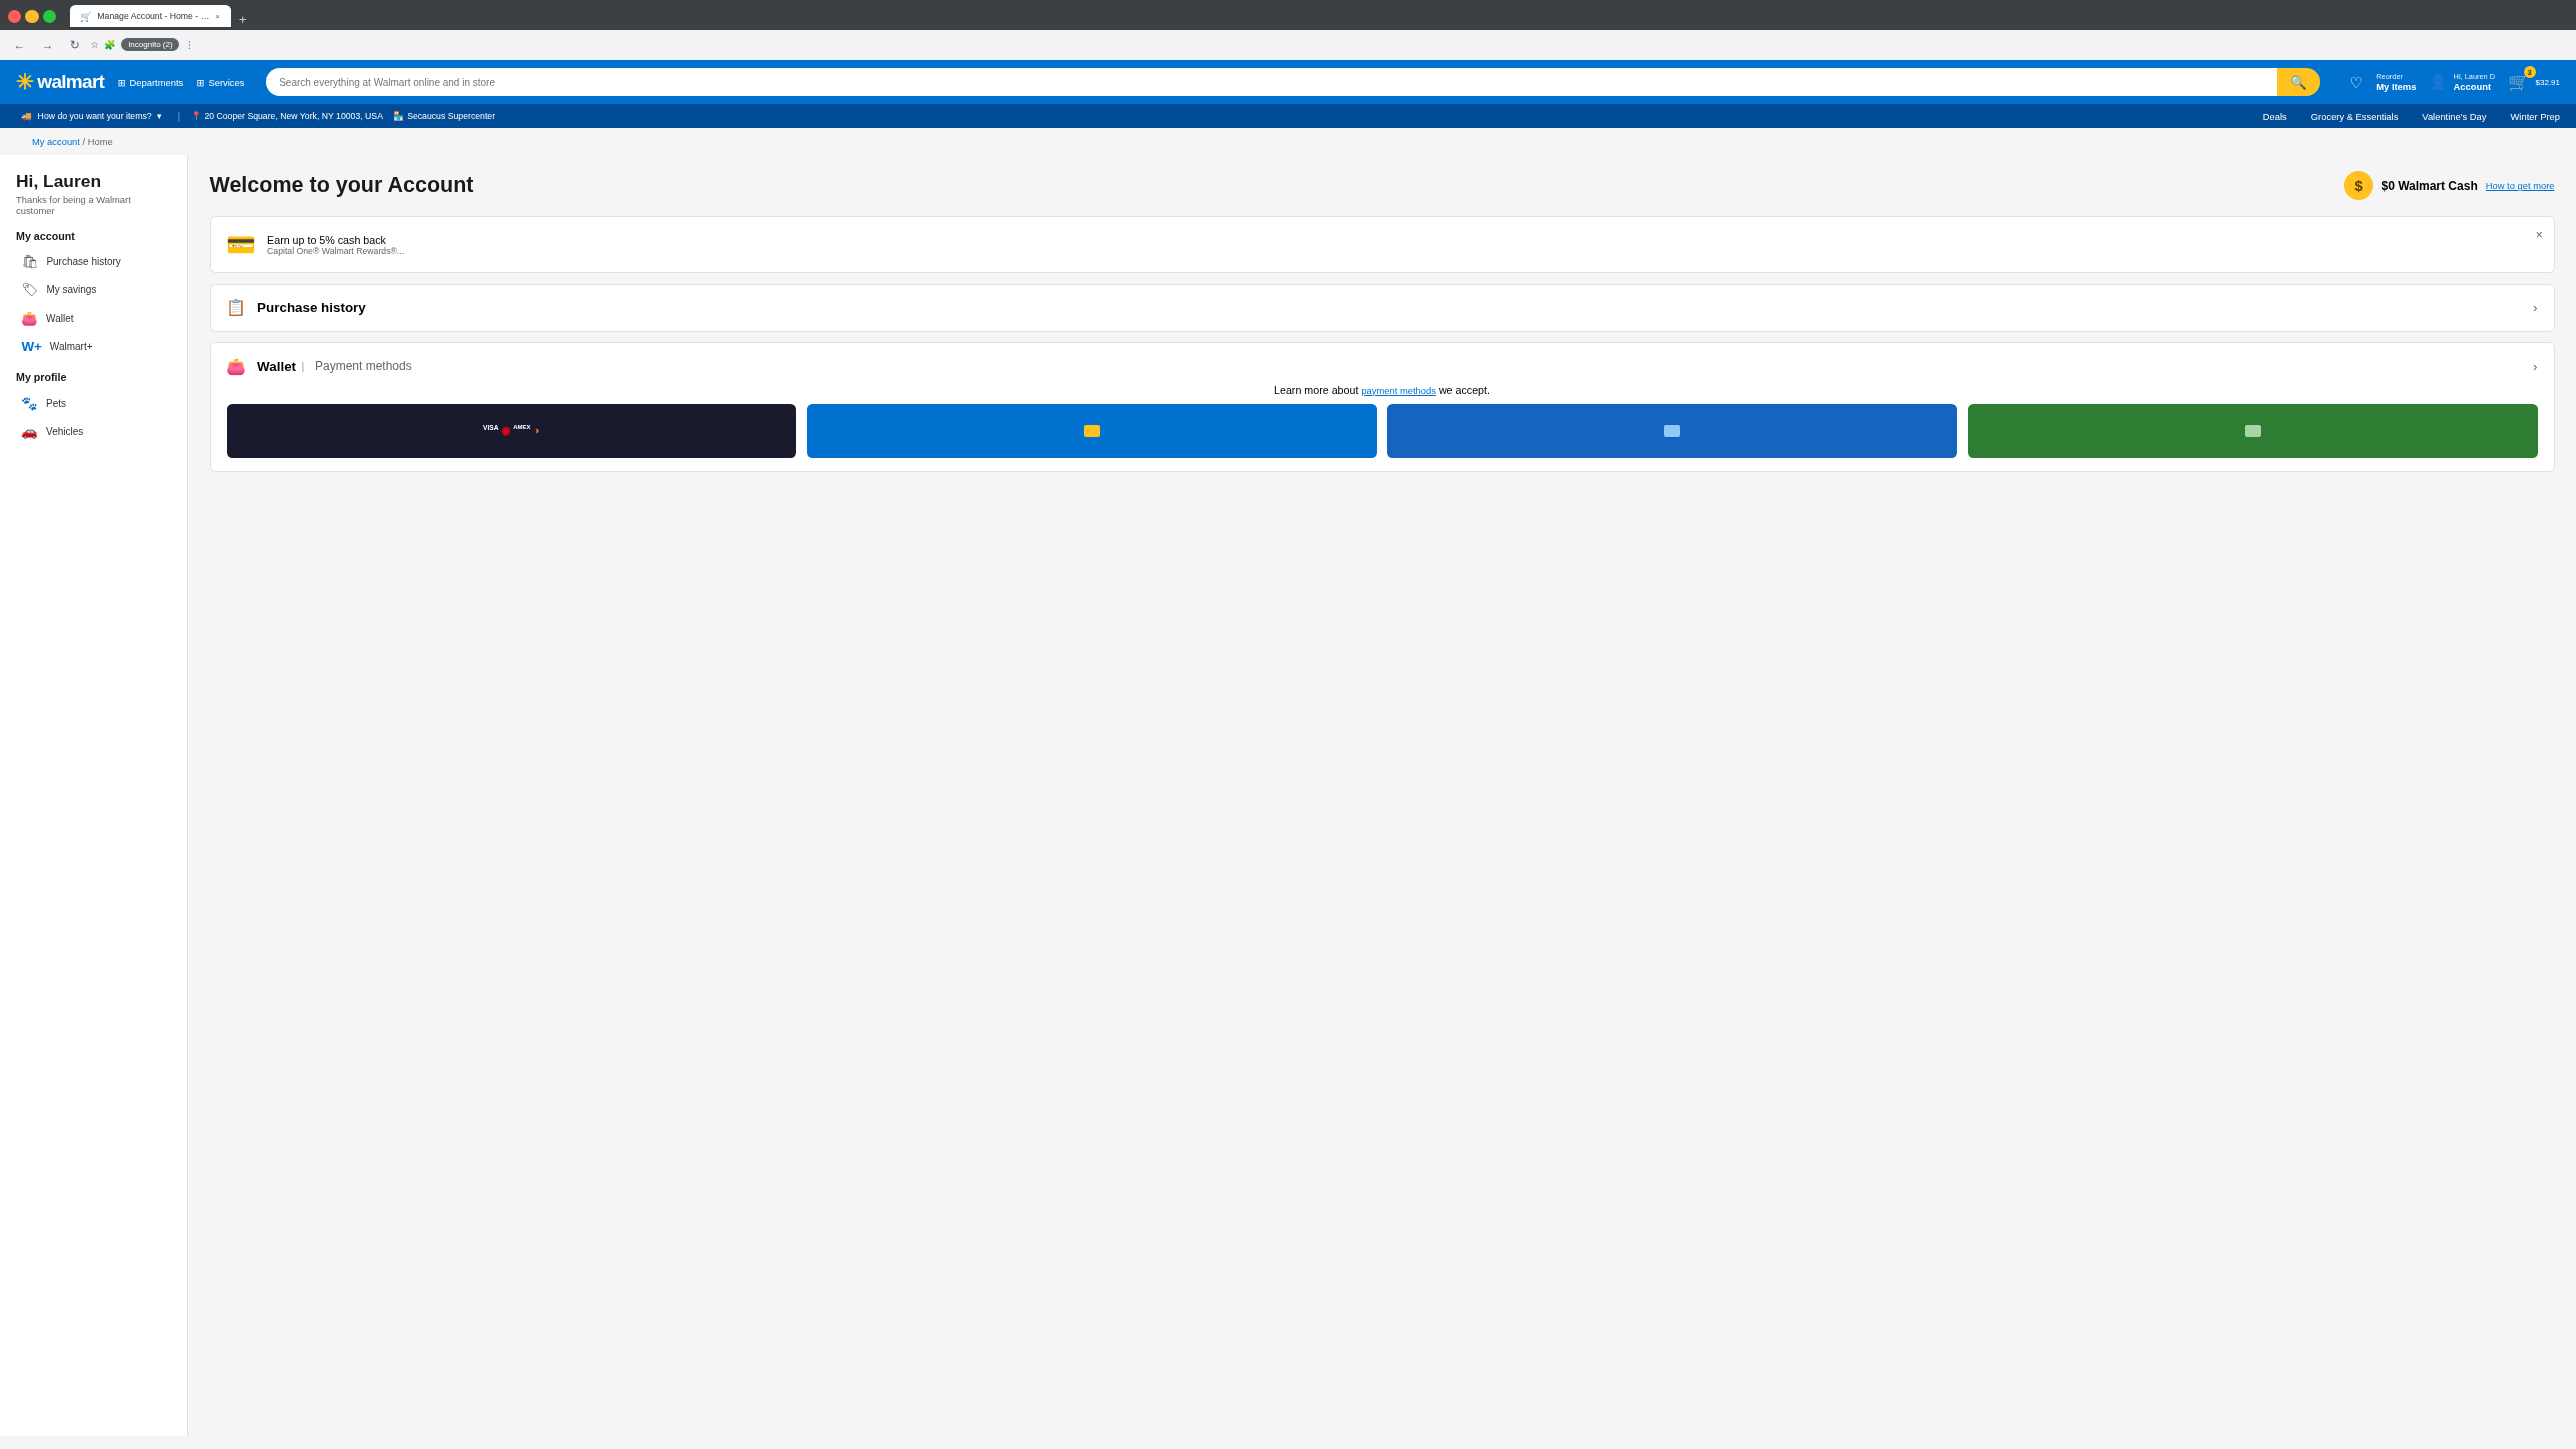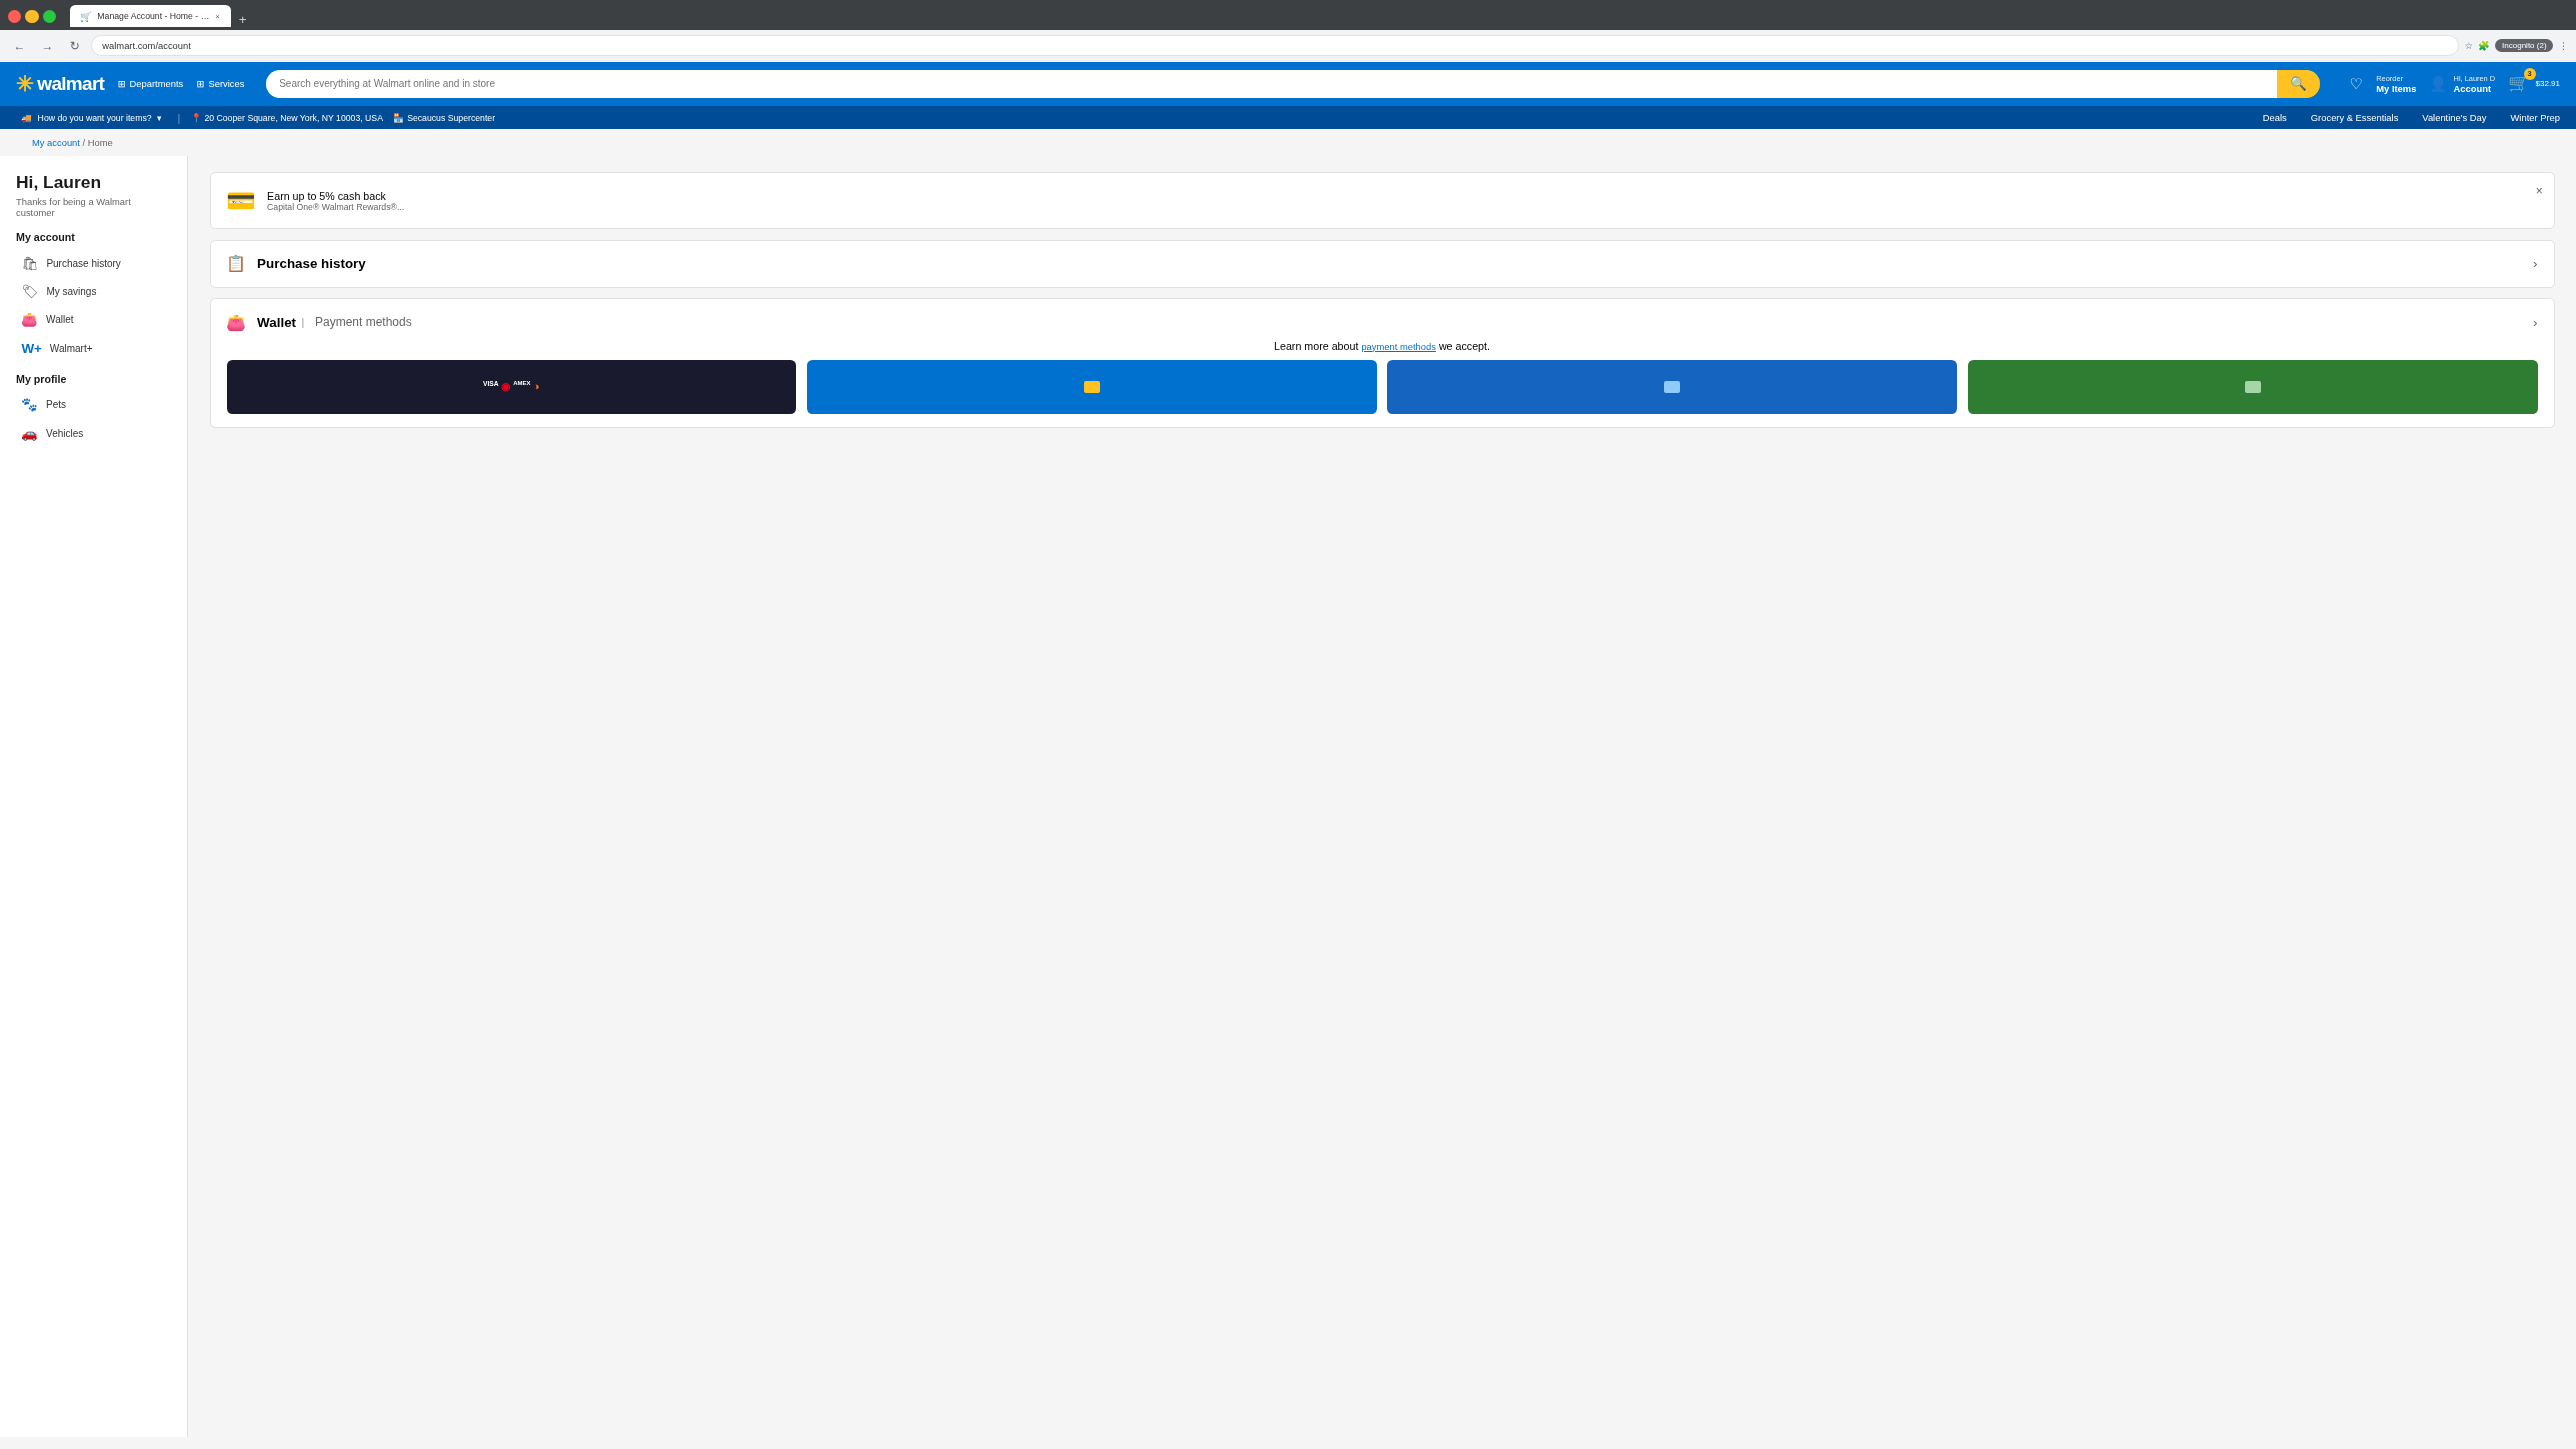--- a/index.html
+++ b/index.html
@@ -368,23 +368,20 @@
         <button class="tab-new">+</button>
       </div>
     </div>
   </div>
 </div>
 
 <div class="browser-toolbar">
   <button class="nav-btn">←</button>
   <button class="nav-btn">→</button>
   <button class="nav-btn">↻</button>
-  <div class="address-bar">
-    <span>walmart.com/account</span>
-  </div>
   <div class="browser-actions">
     <span style="cursor:pointer;">☆</span>
     <span style="cursor:pointer;">🧩</span>
     <span class="incognito-badge">Incognito (2)</span>
     <span style="cursor:pointer;">⋮</span>
   </div>
 </div>
 
 <div class="walmart-header">
   <div class="walmart-logo">
@@ -498,20 +495,28 @@
       <span class="icon">🐾</span>
       <span>Pets</span>
     </a>
     <a class="sidebar-item">
       <span class="icon">🚗</span>
       <span>Vehicles</span>
     </a>
   </div>
 
   <div class="content-area">
+    <div class="content-header">
+      <h1 class="page-title">Welcome to your Account</h1>
+      <div class="walmart-cash-widget">
+        <div class="cash-coin">$</div>
+        <span class="cash-info">$0 Walmart Cash</span>
+        <a class="cash-link">How to get more</a>
+      </div>
+    </div>
 
     <div class="card">
       <div class="promo-card">
         <div style="font-size:24px;color:#1a1a2e;">
           <span>💳</span>
         </div>
         <div>
           <div class="promo-card-title">Earn up to 5% cash back</div>
           <div class="promo-card-sub">Capital One® Walmart Rewards®...</div>
         </div>

